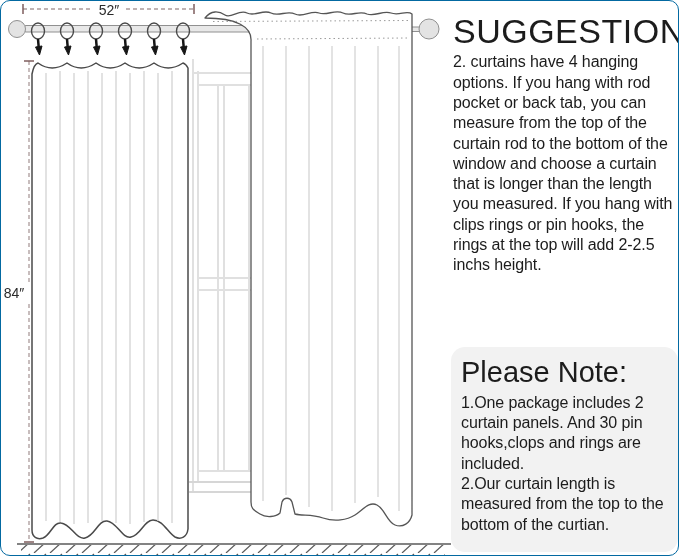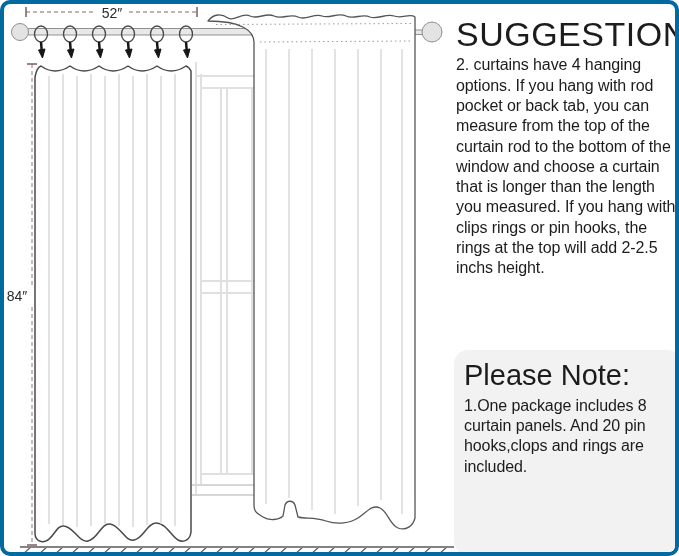--- a/index.html
+++ b/index.html
@@ -1,18 +1,18 @@
 <!DOCTYPE html>
 <html><head>
 <meta charset="utf-8">
 <style>
   html,body{margin:0;padding:0;background:#ffffff;}
   .stage{
     position:relative;width:679px;height:556px;background:#ffffff;
-    border:4px solid #0369a1;border-radius:10px;box-sizing:border-box;
+    border:1px solid #0369a1;border-radius:10px;box-sizing:border-box;
     overflow:hidden;font-family:"Liberation Sans", sans-serif;color:#1c1c1c;
   }
   .illustration{position:absolute;left:0;top:0;width:455px;height:556px;}
   .text-col{position:absolute;left:452px;top:4px;width:224px;}
   .suggestion-title{
     font-size:34px;font-weight:400;letter-spacing:.5px;margin:8px 0 2px 0;line-height:1.1;
   }
   .body-text{font-size:16px;line-height:20.3px;margin:0 0 0 0;letter-spacing:-0.1px;}
   .note-box{
     position:absolute;left:450px;top:346px;width:227px;height:205px;
@@ -169,16 +169,17 @@
     </g>
   </svg>
 
   <div class="text-col">
     <div class="suggestion-title">SUGGESTION:</div>
     <p class="body-text">2. curtains have 4 hanging options. If you hang with rod pocket or back tab, you can measure from the top of the curtain rod to the bottom of the window and choose a curtain that is longer than the length you measured. If you hang with clips rings or pin hooks, the rings at the top will add 2-2.5 inchs height.</p>
   </div>
 
   <div class="note-box">
     <div class="note-title">Please Note:</div>
-    <p class="body-text">1.One package includes 8 curtain panels. And 20 pin hooks,clops and rings are included.</p>
+    <p class="body-text">1.One package includes 2 curtain panels. And 30 pin hooks,clops and rings are included.</p>
+    <p class="body-text">2.Our curtain length is measured from the top to the bottom of the curtian.</p>
   </div>
 
 </div>
 
 </body></html>

